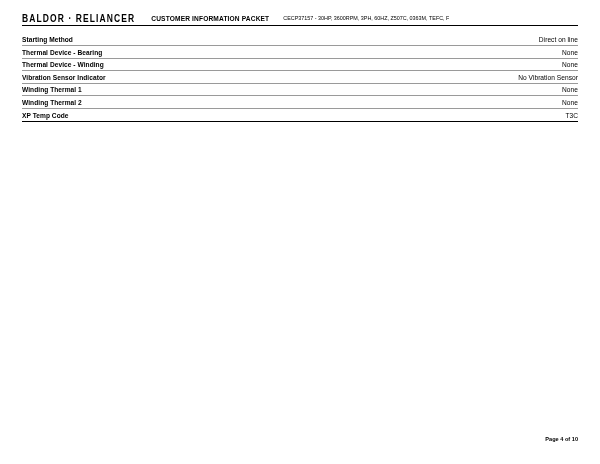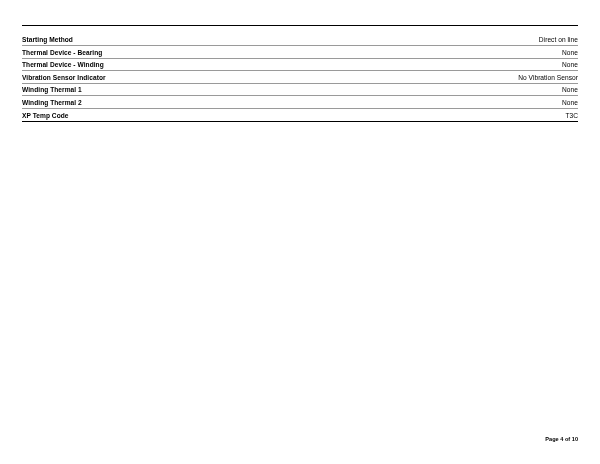--- a/index.html
+++ b/index.html
@@ -110,20 +110,25 @@
     color: #000;
     text-align: right;
     white-space: nowrap;
   }
 </style>
 </head>
 <body>
 
 <div class="page">
 
+  <div class="header">
+    <span class="brand">BALDOR · RELIANCER</span>
+    <span class="header-title">CUSTOMER INFORMATION PACKET</span>
+    <span class="header-meta">CECP37157 - 30HP, 3600RPM, 3PH, 60HZ, Z507C, 0363M, TEFC, F</span>
+  </div>
   <div class="header-rule"></div>
 
   <table class="spec-table">
     <tbody>
       <tr>
         <td class="spec-label">Starting Method</td>
         <td class="spec-value">Direct on line</td>
       </tr>
       <tr>
         <td class="spec-label">Thermal Device - Bearing</td>

